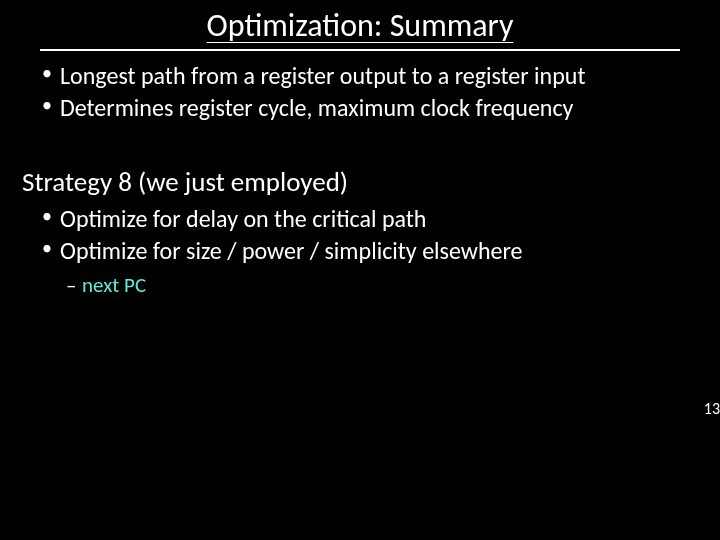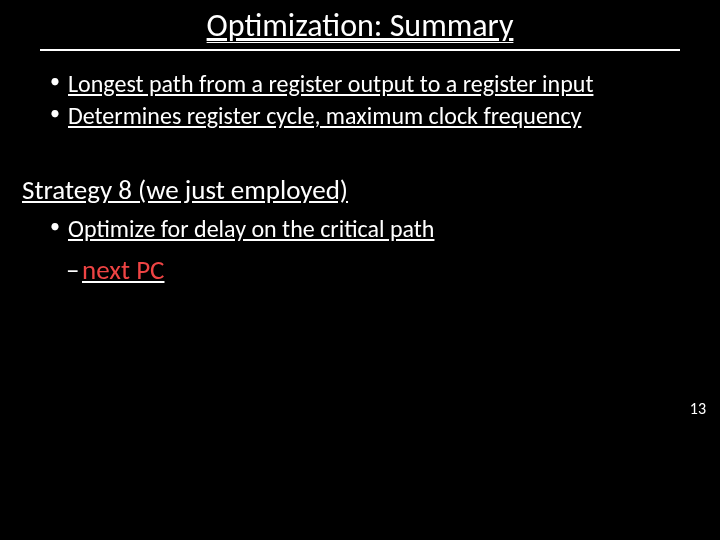--- a/index.html
+++ b/index.html
@@ -11,21 +11,20 @@
     font-family: Calibri, "Segoe UI", Arial, sans-serif;
     color: #ffffff;
     overflow: hidden;
     position: relative;
   }
   .slide {
     width: 720px;
     height: 428px;
     position: relative;
     box-sizing: border-box;
-    text-decoration: underline;
   }
   .title {
     text-align: center;
     font-size: 32px;
     font-weight: 400;
     color: #ffffff;
     padding-top: 6px;
     margin: 0 auto;
     width: 600px;
     text-decoration: underline;
@@ -44,21 +43,21 @@
     font-size: 27px;
     font-weight: 400;
     color: #ffffff;
     margin: 0 0 6px 0;
   }
   .section-heading.spaced {
     margin-top: 42px;
   }
   ul.bullets {
     list-style: none;
-    margin: 8px;
+    margin: 0;
     padding: 0 0 0 20px;
   }
   ul.bullets > li {
     position: relative;
     font-size: 24px;
     line-height: 1.25;
     padding-left: 18px;
     margin: 0 0 2px 0;
     color: #ffffff;
   }
@@ -70,35 +69,35 @@
     font-size: 20px;
     color: #ffffff;
   }
   ul.sub {
     list-style: none;
     margin: 6px 0 0 0;
     padding: 0 0 0 44px;
   }
   ul.sub > li {
     position: relative;
-    font-size: 27px;
+    font-size: 21px;
     line-height: 1.3;
     padding-left: 16px;
-    color: #ef4444;
+    color: #5eead4;
   }
   ul.sub > li::before {
     content: "–";
     position: absolute;
     left: 0;
     top: 0;
     color: #ffffff;
   }
   .page-number {
     position: absolute;
-    right: 14px;
+    right: 0;
     bottom: 10px;
     font-size: 16px;
     color: #ffffff;
   }
 </style>
 </head>
 <body>
 
 <div class="slide">
 
@@ -108,20 +107,21 @@
   <div class="content">
 
     <ul class="bullets">
       <li>Longest path from a register output to a register input</li>
       <li>Determines register cycle, maximum clock frequency</li>
     </ul>
 
     <div class="section-heading spaced">Strategy 8 (we just employed)</div>
     <ul class="bullets">
       <li>Optimize for delay on the critical path</li>
+      <li>Optimize for size / power / simplicity elsewhere</li>
     </ul>
     <ul class="sub">
       <li>next PC</li>
     </ul>
 
   </div>
 
   <div class="page-number">13</div>
 </div>
 

